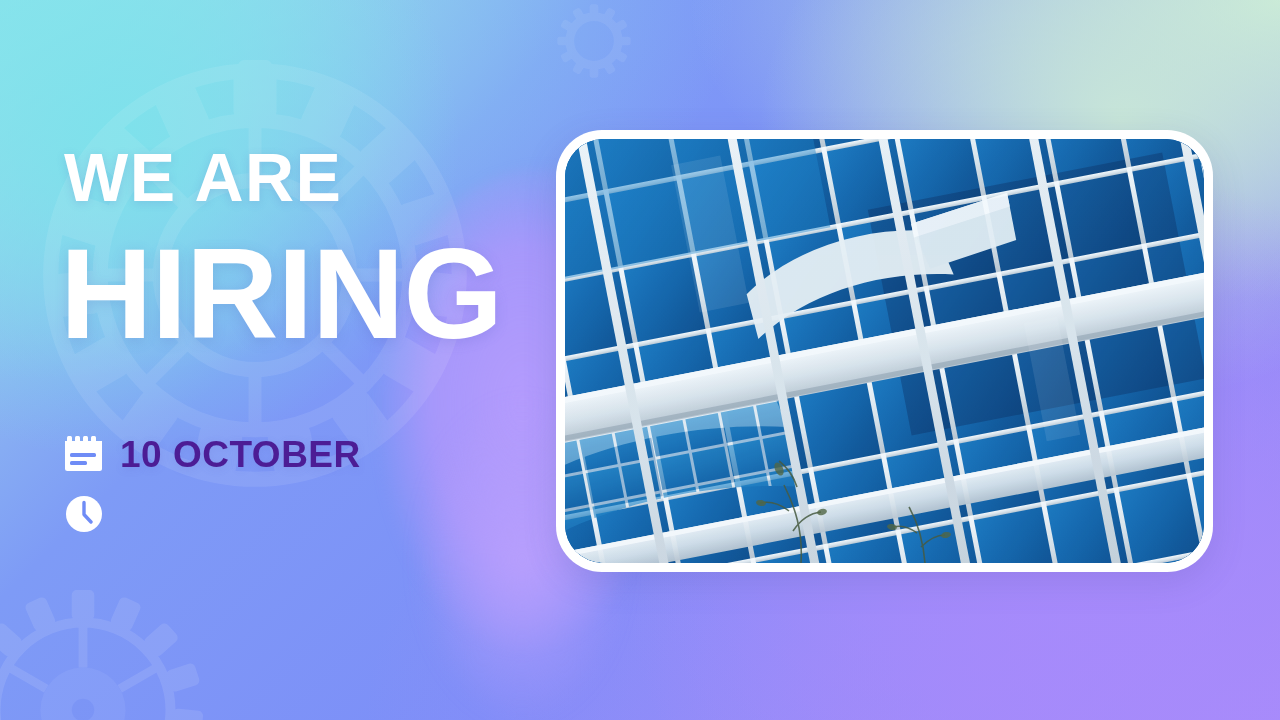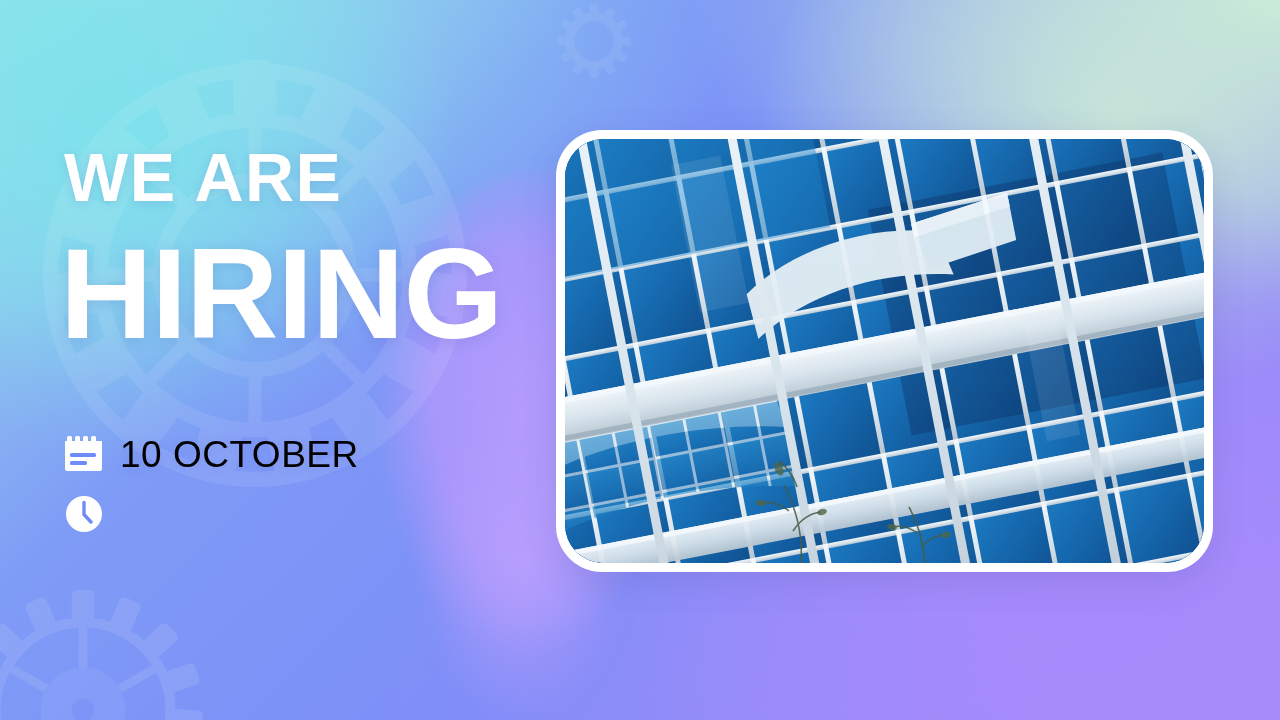--- a/index.html
+++ b/index.html
@@ -127,23 +127,23 @@
   .info-icon {
     width: 40px;
     height: 40px;
     display: flex;
     align-items: center;
     justify-content: center;
     flex: 0 0 40px;
   }
   .info-icon svg { display: block; }
   .info-text {
-    color: #000000;
+    color: #4c1d95;
     font-size: 37px;
-    font-weight: 400;
+    font-weight: 700;
     letter-spacing: 0.5px;
     line-height: 1;
     white-space: nowrap;
     text-shadow: 0 2px 8px rgba(80,90,190,0.15);
   }
 
   
   .photo-card {
     position: absolute;
     left: 556px;

